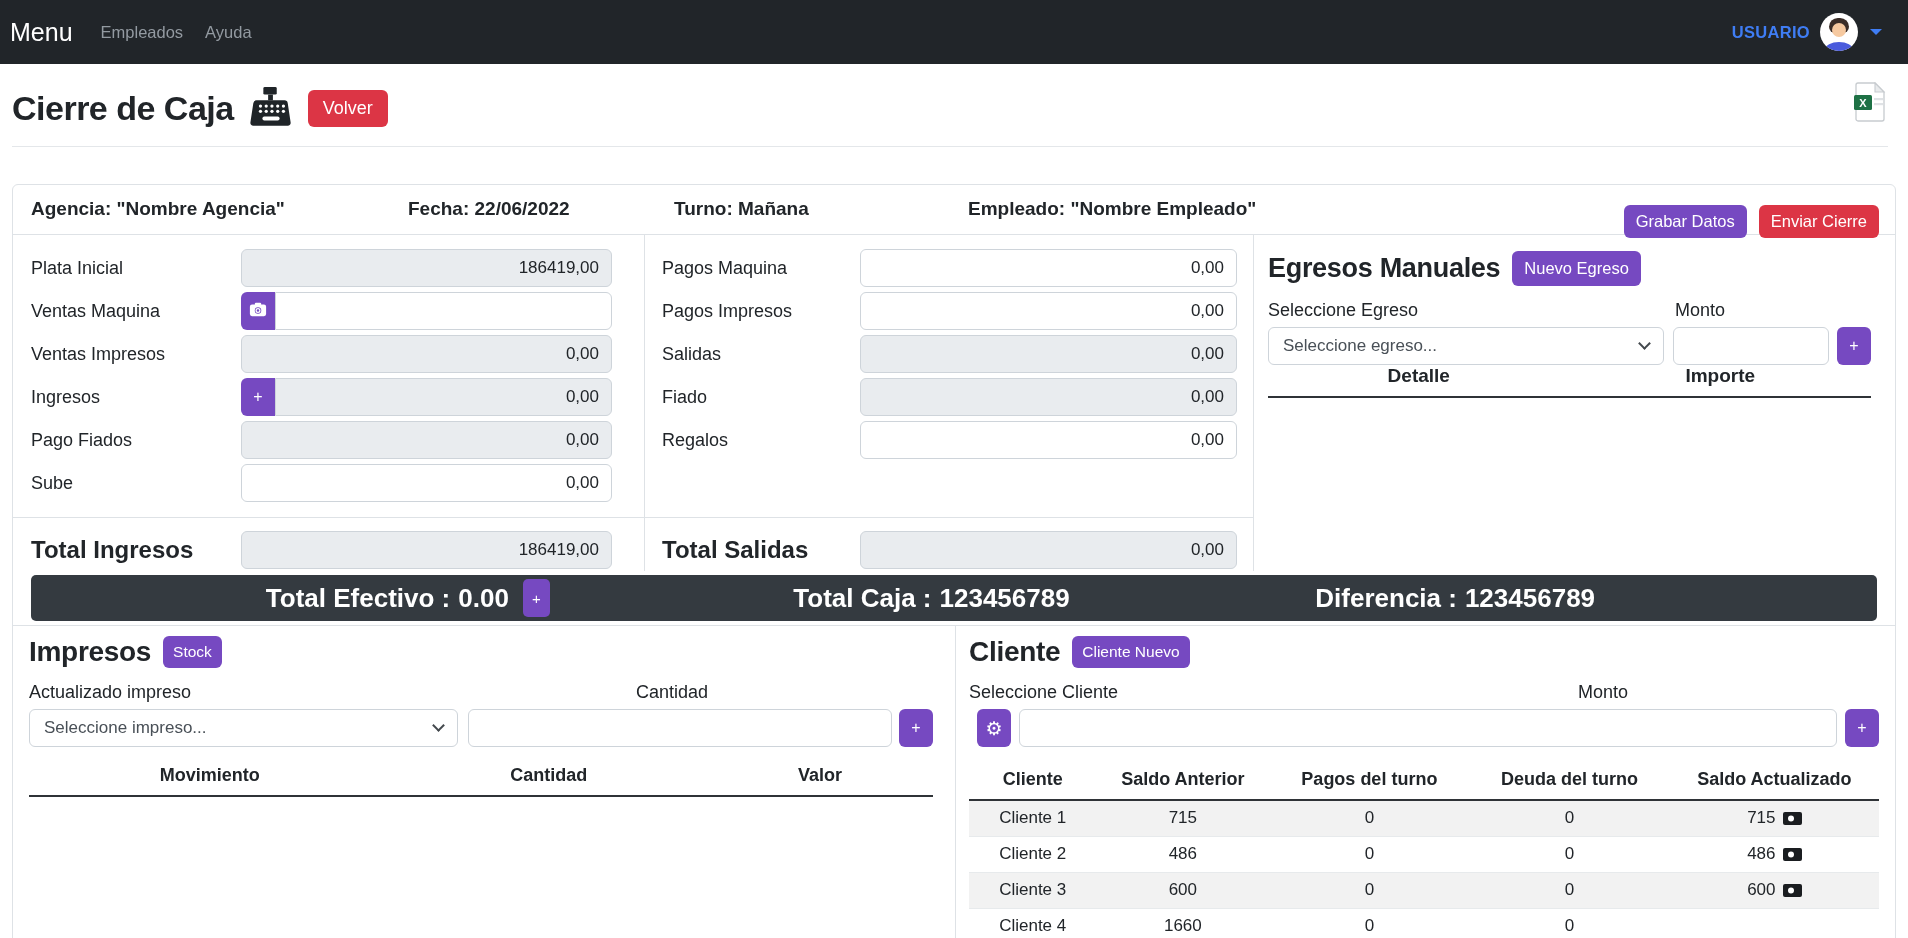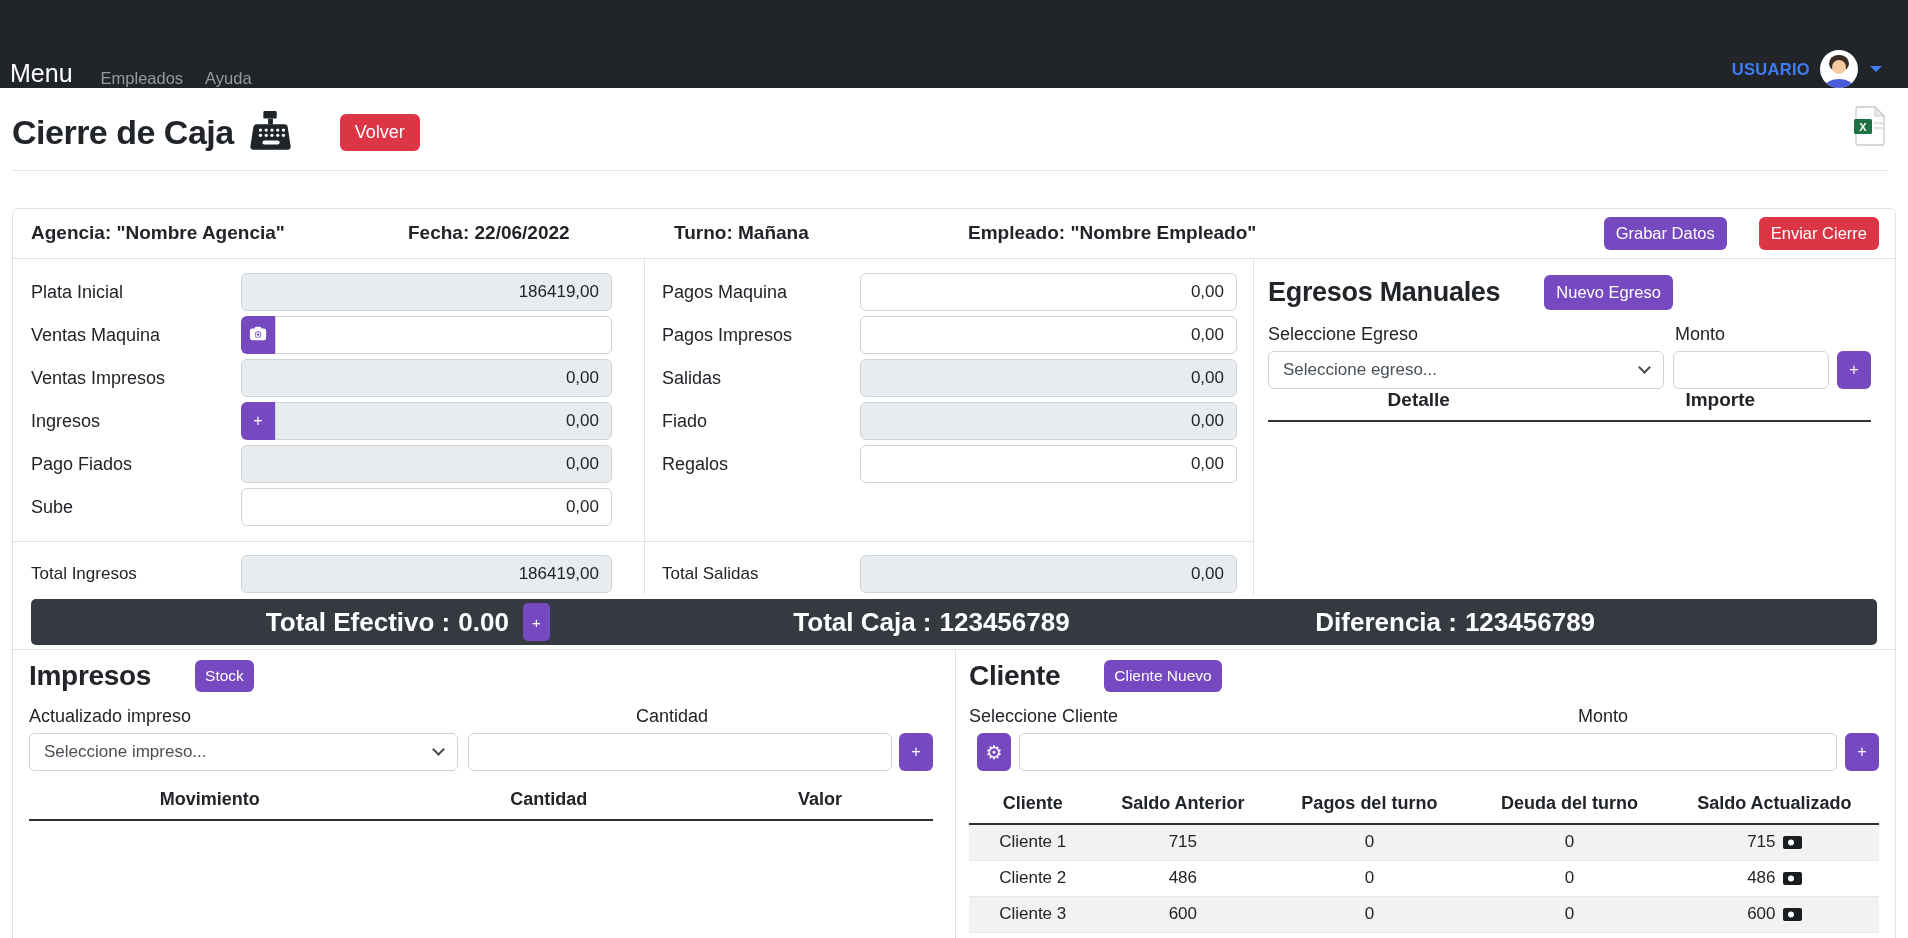--- a/index.html
+++ b/index.html
@@ -1,47 +1,47 @@
 <!DOCTYPE html>
 <html><head>
 <meta charset="utf-8">
 <style>
   * { margin:0; padding:0; box-sizing:border-box; }
   html,body { width:1908px; height:938px; overflow:hidden; background:#fff;
     font-family:"Liberation Sans", sans-serif; color:#212529; }
 
   
-  .navbar { height:88px; background:#212529; display:flex; align-items:flex-end; padding:0 26px 0 10px; }
+  .navbar { height:64px; background:#212529; display:flex; align-items:center; padding:0 26px 0 10px; }
   .brand { color:#fff; font-size:25px; font-weight:500; margin-right:28px; cursor:pointer; }
   .nav-link { color:#939aa1; font-size:16.5px; margin-right:22px; cursor:pointer; }
   .nav-right { margin-left:auto; display:flex; align-items:center; gap:10px; }
   .user-label { color:#3f7df4; font-size:16.5px; font-weight:600; letter-spacing:.3px; }
   .avatar { width:38px; height:38px; border-radius:50%; background:#fff; position:relative; overflow:hidden; }
   .avatar .hair { position:absolute; top:5px; left:9px; width:20px; height:15px; background:#3a2d28; border-radius:10px 10px 7px 7px; }
   .avatar .face { position:absolute; top:10px; left:12px; width:14px; height:14px; background:#f6c9a0; border-radius:50%; }
   .avatar .shirt { position:absolute; bottom:-7px; left:5px; width:28px; height:16px; background:#4a5bdc; border-radius:50% 50% 0 0; }
   .caret-down { width:0; height:0; border-left:6px solid transparent; border-right:6px solid transparent; border-top:6px solid #3f7df4; margin-left:2px; }
 
   
   .title-band { position:relative; padding:22px 20px 0 12px; }
   .title-row { display:flex; align-items:center; gap:14px; }
   .page-title { font-size:34px; font-weight:600; letter-spacing:-.5px; }
   .register-icon svg { display:block; }
-  .btn { border:none; border-radius:6px; color:#fff; cursor:pointer; font-family:inherit;margin-left:32px; }
+  .btn { border:none; border-radius:6px; color:#fff; cursor:pointer; font-family:inherit; }
   .btn-volver { background:#dc3545; font-size:18px; padding:8px 15px; }
   .excel-icon { position:absolute; right:22px; top:18px; cursor:pointer; }
   .title-divider { border-bottom:1px solid #e4e7ea; margin-top:16px; }
 
   
   .card { margin:37px 12px 0 12px; border:1px solid #dee2e6; border-radius:6px; height:880px; overflow:hidden; }
 
   .summary-row { position:relative; height:50px; border-bottom:1px solid #dee2e6; }
   .summary-row .s-item { position:absolute; top:13px; font-size:19px; font-weight:600; }
   .s-agencia { left:18px; } .s-fecha { left:395px; } .s-turno { left:661px; } .s-empleado { left:955px; }
-  .summary-btns { position:absolute; right:16px; top:8px; display:flex; gap:0;justify-content:space-between; }
+  .summary-btns { position:absolute; right:16px; top:20px; display:flex; gap:12px;justify-content:space-between; }
   .btn-grabar { background:#7649c1; font-size:16.5px; padding:7px 12px; }
   .btn-enviar { background:#dc3545; font-size:16.5px; padding:7px 12px; }
 
   
   .body-grid { display:grid; grid-template-columns:632px 609px 1fr; height:336px; }
   .col-left  { border-right:1px solid #dee2e6; padding:14px 32px 0 18px; display:flex; flex-direction:column; }
   .col-mid   { border-right:1px solid #dee2e6; padding:14px 16px 0 17px; display:flex; flex-direction:column; }
   .col-right { padding:16px 24px 0 14px; }
 
   .frow { display:flex; align-items:center; height:38px; margin-bottom:5px; }
@@ -52,21 +52,21 @@
          padding:0 12px; font-size:17px; color:#212529; background:#fff; font-family:inherit; outline:none; min-width:0; }
   .inp.ro { background:#e9ecef; }
   .grp-btn { width:34px; height:38px; background:#7649c1; border:none; border-radius:6px 0 0 6px;
              display:flex; align-items:center; justify-content:center; color:#fff; cursor:pointer; flex:none; }
   .grp-btn + .inp { border-radius:0 6px 6px 0; }
   .plus-glyph { font-size:16px; line-height:1; color:#fff; }
   .spacer-row { height:43px; }
   .col-hr { border-top:1px solid #dee2e6; margin:10px -32px 0 -18px; }
   .col-mid .col-hr { margin:10px -16px 0 -17px; }
   .total-row { display:flex; align-items:center; height:38px; margin-top:13px; }
-  .total-row label { width:210px; font-size:17px; font-weight:400; }
+  .total-row label { width:210px; font-size:24px; font-weight:700; }
   .col-mid .total-row label { width:198px; }
 
   
   .panel-head { display:flex; align-items:center; gap:12px; }
   .panel-title { font-size:27px; font-weight:600; letter-spacing:-.3px; }
   .btn-sm-purple { background:#7649c1; font-size:16.5px; padding:8px 12px; }
   .label-row { display:flex; margin:14px 0 6px 0; font-size:18px; }
   .label-spacer { margin-left:auto; }
   .controls-row { display:flex; align-items:center; }
   .select-box { height:38px; border:1px solid #ced4da; border-radius:6px; background:#fff;

